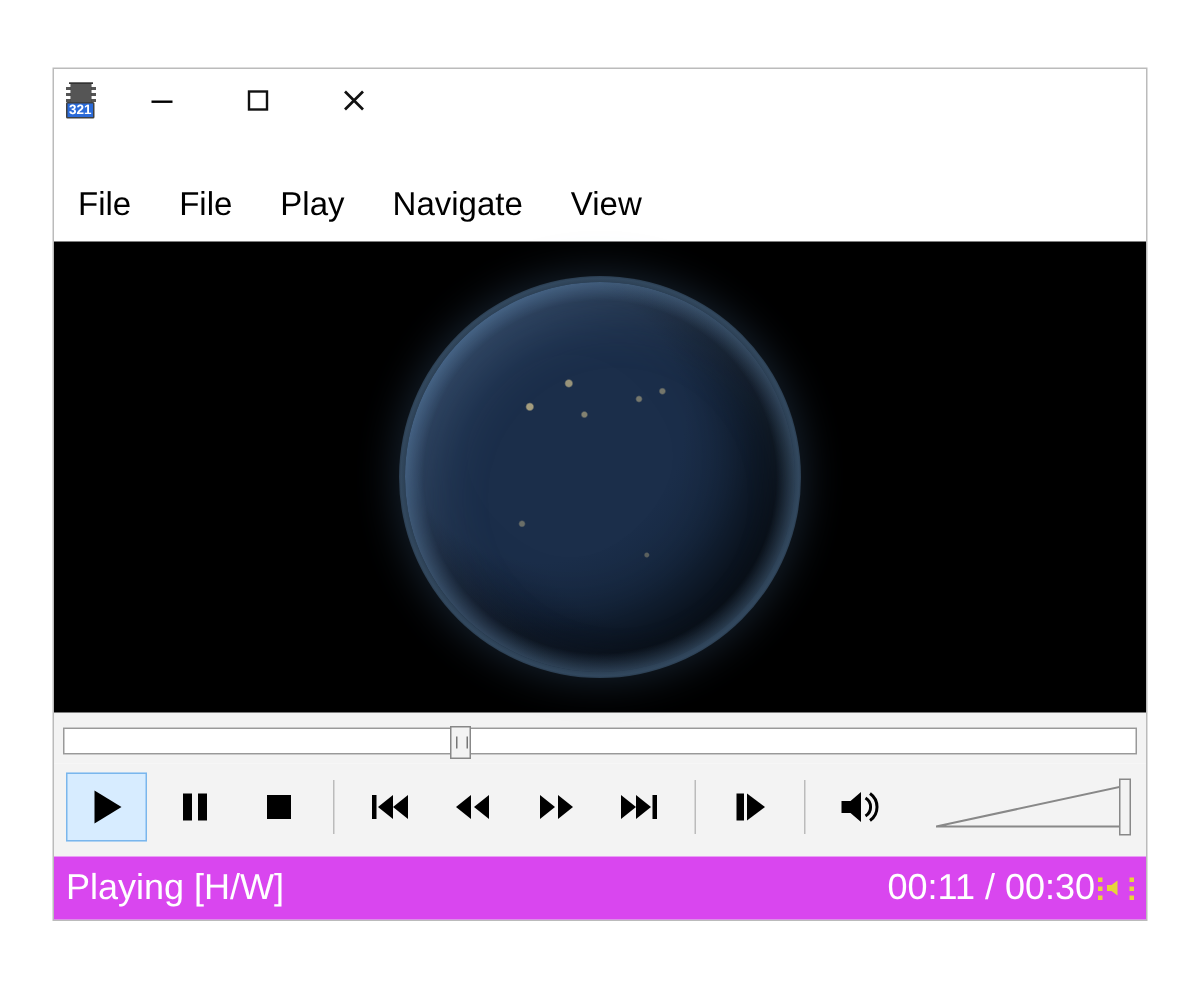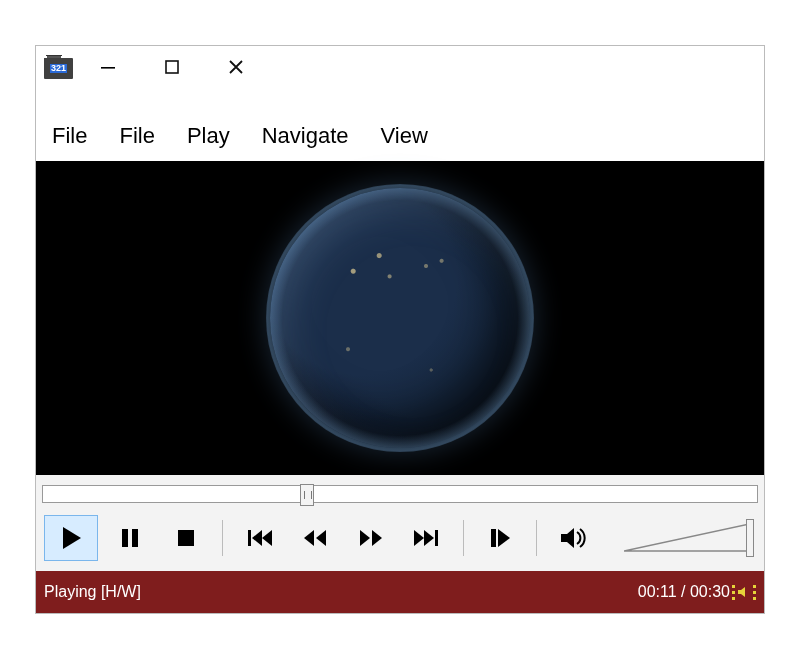--- a/index.html
+++ b/index.html
@@ -40,21 +40,21 @@
   .app-icon .film::before,
   .app-icon .film::after {
     content: ""; position: absolute; top: 0; bottom: 0; width: 3px;
     background: repeating-linear-gradient(#fff 0 2px, #555 2px 4px);
   }
   .app-icon .film::before { left: -3px; }
   .app-icon .film::after  { right: -3px; }
   .app-icon .badge {
     position: absolute; left: 0; bottom: 0; font-size: 9px;
     font-weight: bold; color: #fff; background: #2a6ad8;
-    border: 6px solid #404040; padding: 0 1px; line-height: 9px;
+    border: 1px solid #404040; padding: 0 1px; line-height: 9px;
     border-radius: 1px;
   }
   .title-text {
     flex: 1;
     font-size: 21px;
     padding-top: 2px;
     color: #111;
   }
   .win-controls {
     display: flex;
@@ -158,25 +158,25 @@
   .vol-tri {
     width: 130px; height: 34px; position: relative;
   }
   .vol-tri svg { width: 100%; height: 100%; }
   .vol-thumb {
     position: absolute; right: 0; top: -2px; width: 8px; height: 38px;
     background: #f3f3f3; border: 1px solid #888;
   }
 
   .statusbar {
-    background: #7f1d1d;
+    background: #d946ef;
     color: #fff;
     display: flex;
     align-items: center;
-    font-size: 16px;
+    font-size: 24px;
     padding: 6px 8px;
     height: 42px;
   }
   .status-right {
     margin-left: auto;
     display: flex; align-items: center; gap: 2px;
   }
   .mystery-icon {
     display: flex; align-items: center; gap: 2px;
   }

